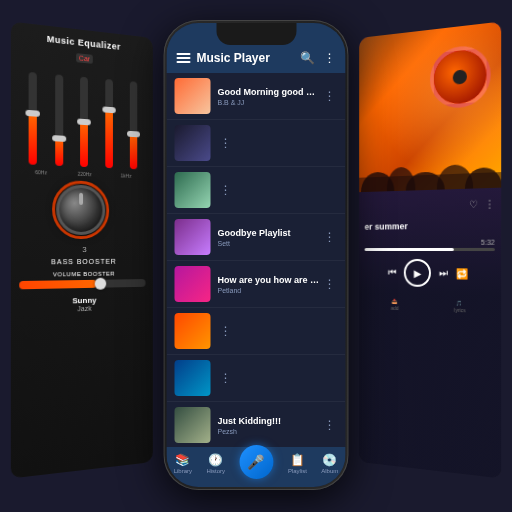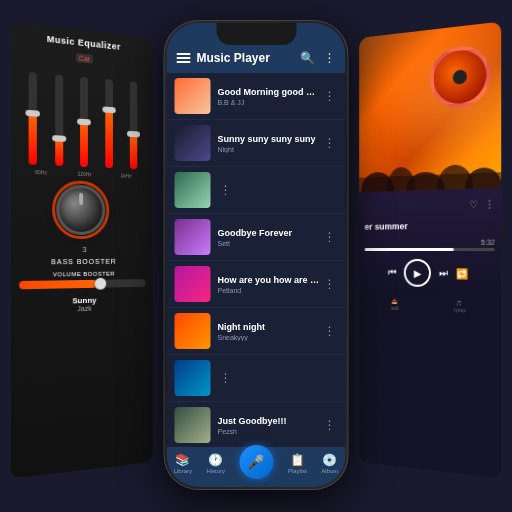--- a/index.html
+++ b/index.html
@@ -715,68 +715,60 @@
             <div class="song-thumb thumb-gradient-1"></div>
             <div class="song-info">
               <div class="song-name">Good Morning good morning</div>
               <div class="song-artist">B.B &amp; JJ</div>
             </div>
             <span class="song-more">⋮</span>
           </div>
 
           <div class="song-item">
             <div class="song-thumb thumb-gradient-2"></div>
-            <div class="song-info">
-              <div class="song-name">Sunny suny suny suny</div>
-              <div class="song-artist">Night</div>
-            </div>
             <span class="song-more">⋮</span>
           </div>
 
           <div class="song-item">
             <div class="song-thumb thumb-gradient-3"></div>
             <span class="song-more">⋮</span>
           </div>
 
           <div class="song-item">
             <div class="song-thumb thumb-gradient-4"></div>
             <div class="song-info">
-              <div class="song-name">Goodbye Forever</div>
+              <div class="song-name">Goodbye Playlist</div>
               <div class="song-artist">Sett</div>
             </div>
             <span class="song-more">⋮</span>
           </div>
 
           <div class="song-item">
             <div class="song-thumb thumb-gradient-5"></div>
             <div class="song-info">
               <div class="song-name">How are you how are you...</div>
               <div class="song-artist">Petland</div>
             </div>
             <span class="song-more">⋮</span>
           </div>
 
           <div class="song-item">
             <div class="song-thumb thumb-gradient-6"></div>
-            <div class="song-info">
-              <div class="song-name">Night night</div>
-              <div class="song-artist">Sneakyyy</div>
-            </div>
             <span class="song-more">⋮</span>
           </div>
 
           <div class="song-item">
             <div class="song-thumb thumb-gradient-7"></div>
             <span class="song-more">⋮</span>
           </div>
 
           <div class="song-item">
             <div class="song-thumb thumb-gradient-8"></div>
             <div class="song-info">
-              <div class="song-name">Just Goodbye!!!</div>
+              <div class="song-name">Just Kidding!!!</div>
               <div class="song-artist">Pezsh</div>
             </div>
             <span class="song-more">⋮</span>
           </div>
 
         </div>
 
         <div class="app-bottom-nav">
           <div class="nav-item">
             <span class="nav-icon">📚</span>

